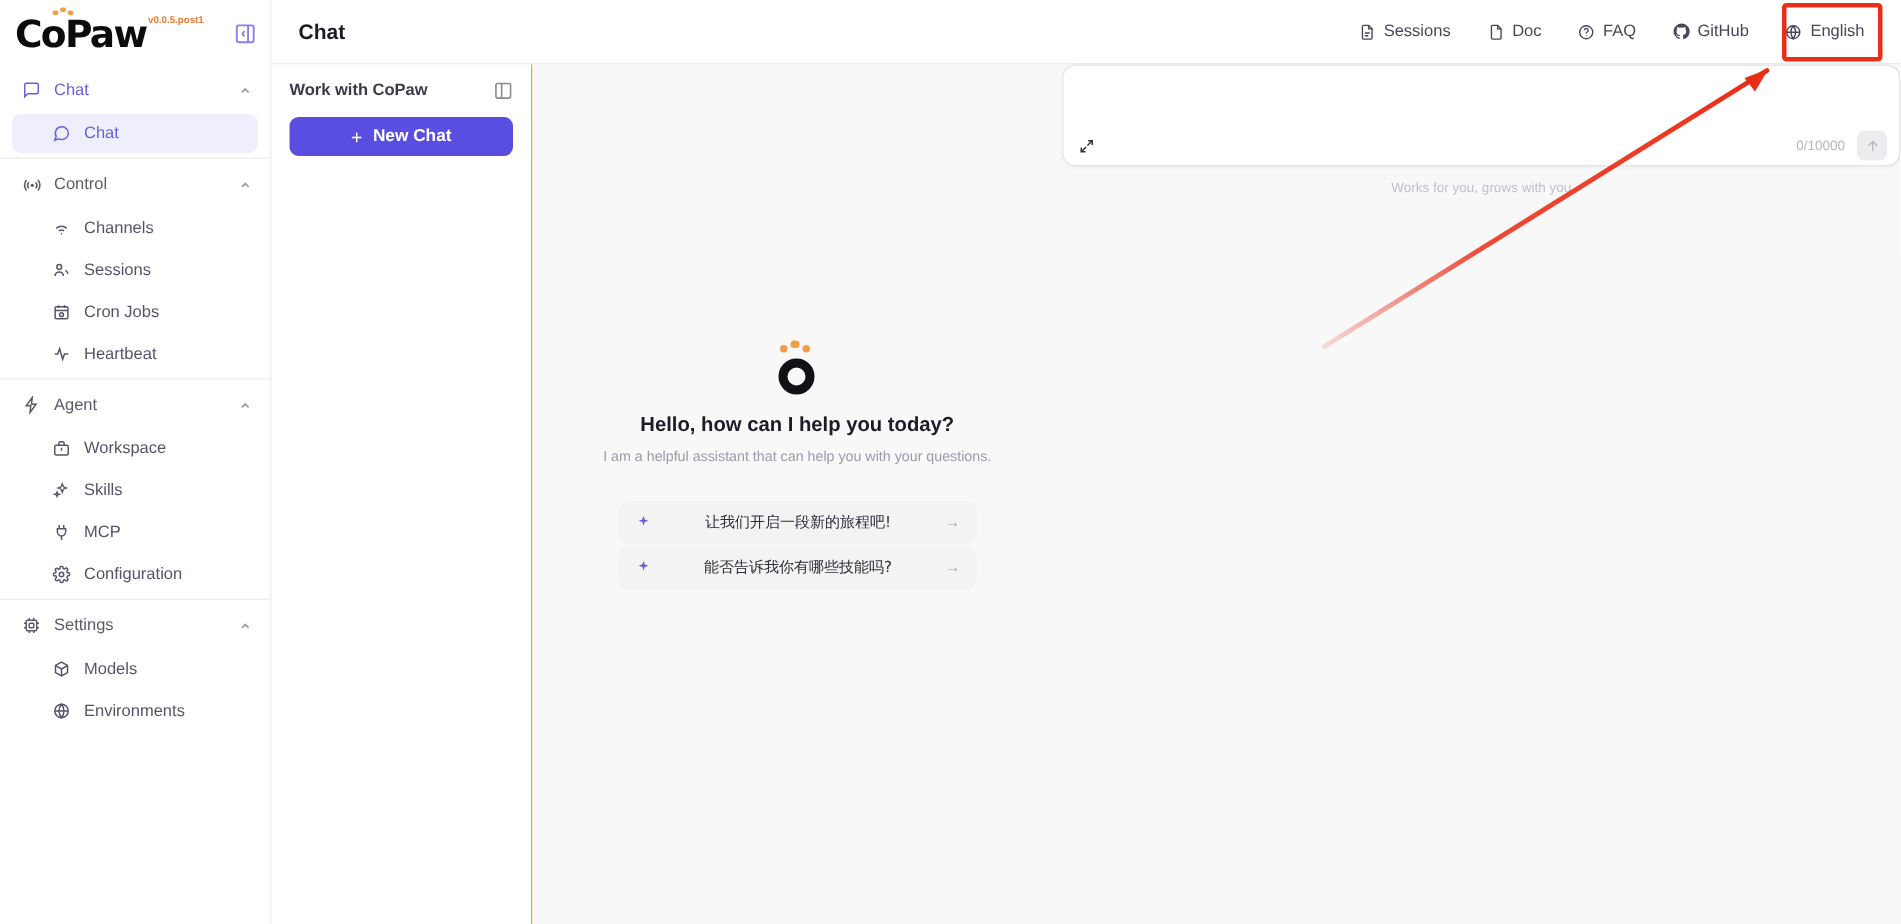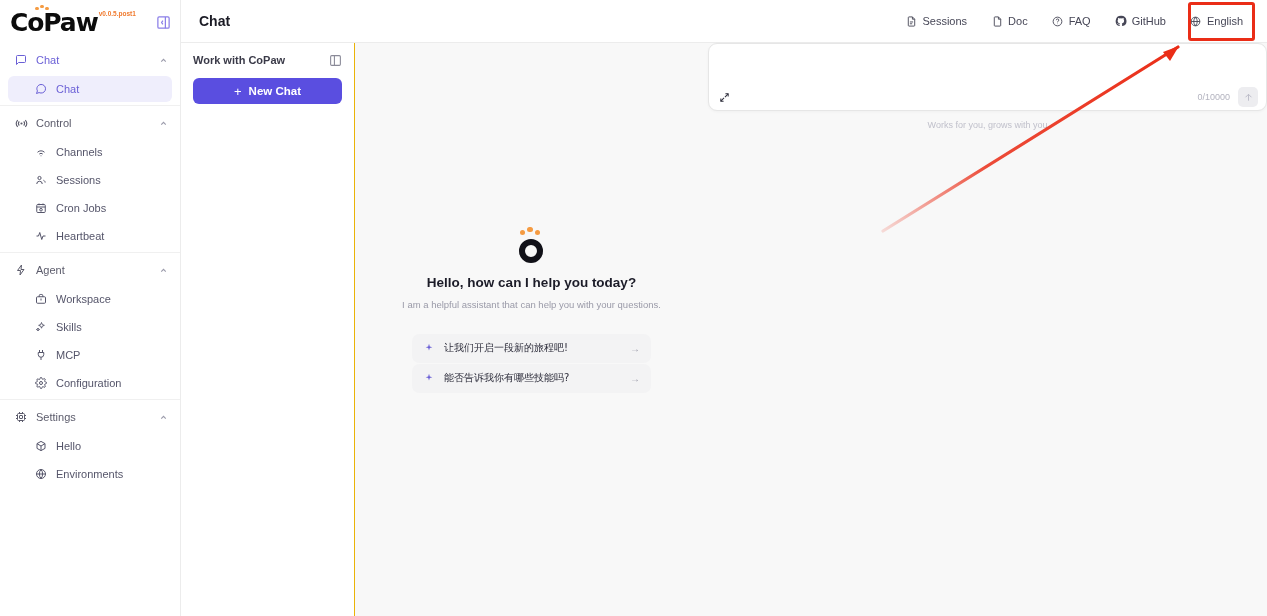--- a/index.html
+++ b/index.html
@@ -112,21 +112,21 @@
   .hero-ring {
     position: absolute; bottom: 0; left: 2px;
     width: 24px; height: 24px; border-radius: 50%;
     border: 6px solid #111118; background: transparent;
   }
   .hero-title { font-size: 13.5px; font-weight: 700; color: #1c1c28; margin-bottom: 9px; }
   .hero-sub { font-size: 9.5px; color: #9a9aa8; margin-bottom: 24px; }
   .suggestions { width: 239px; display: flex; flex-direction: column; gap: 1px; }
   .sugg {
     display: flex; align-items: center; height: 29px; padding: 0 11px 0 12px;
-    background: #f3f3f4; border-radius: 7px; cursor: pointer; gap: 10px;
+    background: #f3f3f4; border-radius: 7px; cursor: pointer; gap: 10px; text-align: center;
   }
   .sugg .spark { color: #6a5fd6; font-size: 10px; display:flex; align-items:center; }
   .sugg .stext { flex: 1; font-size: 10px; color: #2c2c3a; font-family: "DejaVu Sans", sans-serif; }
   .sugg .sarrow { color: #a0a0ae; font-size: 10px; }
 
   
   .composer-wrap { padding: 0 0 14px 0; display: flex; flex-direction: column; align-items: center; }
   .composer {
     width: 559px; height: 68px; background: #ffffff; border: 1px solid #e6e6e6;
     border-radius: 9px; position: relative; box-shadow: 0 1px 3px rgba(0,0,0,0.035);
@@ -333,21 +333,21 @@
             </svg>
         </span>
       </div>
       <div class="nav-item">
         <span class="ii">
           <svg width="12" height="12" viewBox="0 0 24 24" fill="none" stroke="currentColor" stroke-width="2">
               <path d="M12 2.8l8 4.4v9.6l-8 4.4-8-4.4V7.2z"></path>
               <path d="M12 12l8-4.6M12 12v9.2M12 12L4 7.4"></path>
             </svg>
         </span>
-        <span>Hello</span>
+        <span>Models</span>
       </div>
       <div class="nav-item">
         <span class="ii">
           <svg width="12" height="12" viewBox="0 0 24 24" fill="none" stroke="currentColor" stroke-width="2">
               <circle cx="12" cy="12" r="9"></circle>
               <path d="M3 12h18"></path>
               <path d="M12 3a14 14 0 0 1 0 18 14 14 0 0 1 0-18z"></path>
             </svg>
         </span>
         <span>Environments</span>

